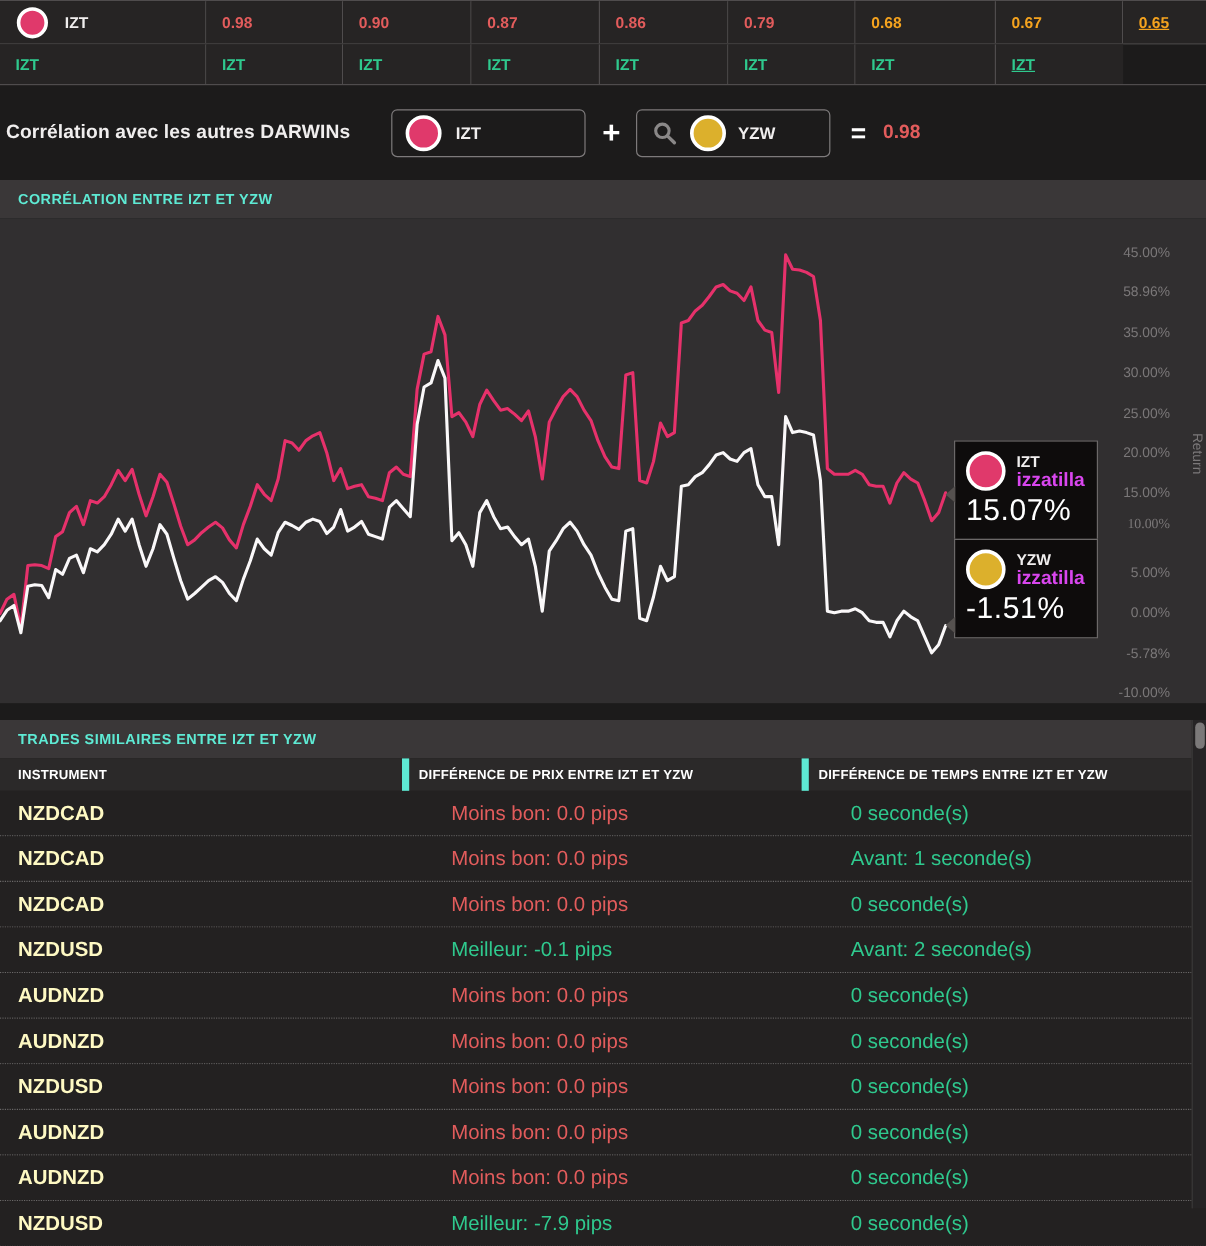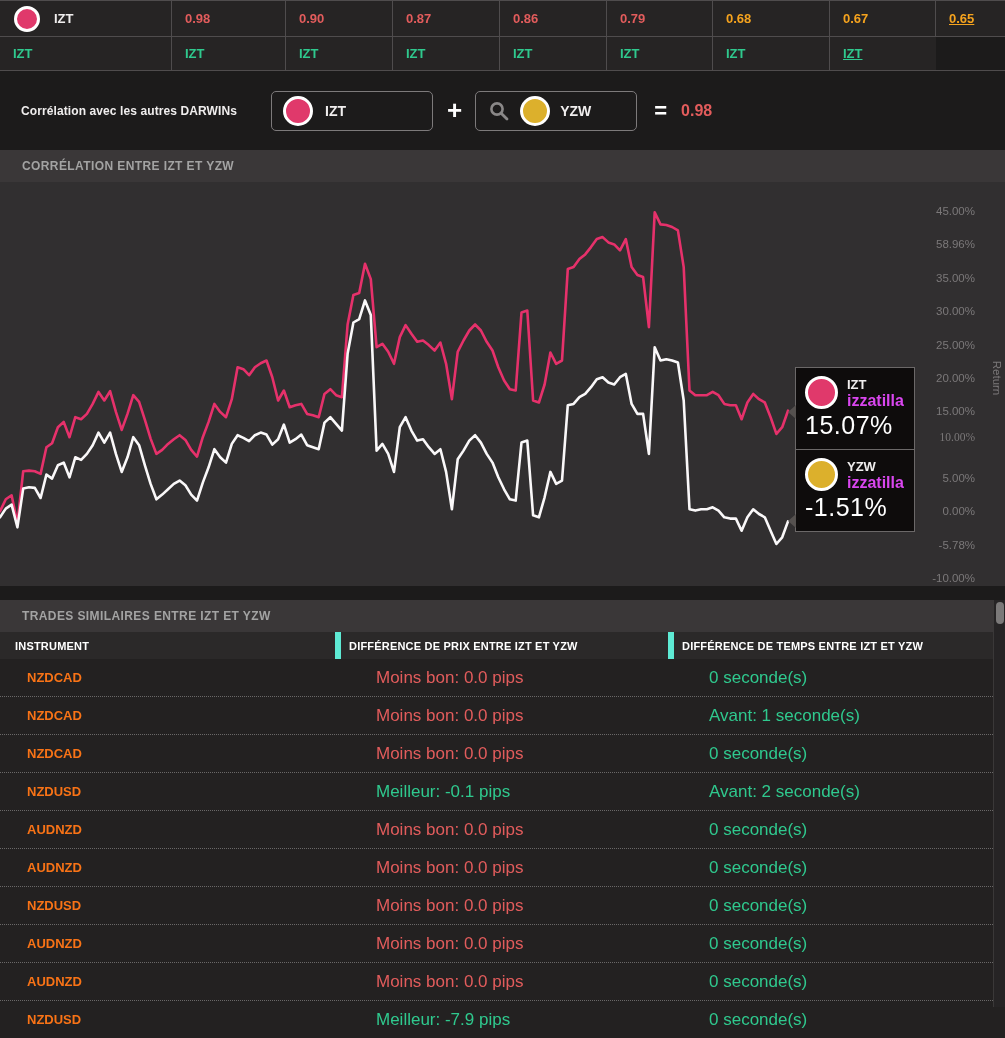--- a/index.html
+++ b/index.html
@@ -26,35 +26,35 @@
   .val-orange { color:#f5a31e; }
   .val-green { color:#2fc98e; }
   .circle { border-radius:50%; border:3px solid #ffffff; display:inline-block; flex:none; }
   .circle.pink { background:#e0396b; }
   .circle.yellow { background:#dcb02c; }
   .circle.sm { width:26px; height:26px; margin-right:14px; }
   .circle.md { width:30px; height:30px; }
   .circle.lg { width:33px; height:33px; }
   
   .selector { height:79px; display:flex; align-items:center; padding-left:5px; }
-  .selector .lbl { font-size:12px; font-weight:bold; letter-spacing:0.1px;margin-left:16px; }
+  .selector .lbl { font-size:16px; font-weight:bold; letter-spacing:0.1px; }
   .pick-box {
     width:162px; height:40px; border:1px solid #7d7a7b; border-radius:5px;
     display:flex; align-items:center; padding-left:11px; gap:12px; cursor:pointer;
     background:transparent;
   }
   .pick-box .code { font-size:14px; font-weight:bold; }
   .op { font-size:26px; font-weight:bold; color:#ffffff; }
   .result { font-size:16px; font-weight:bold; color:#e25c5c; }
   .search-glyph { flex:none; width:22px; height:22px; }
   
   .section-hdr {
-    height:32px; background:#3a3738; color:#a3a3a3;
+    height:32px; background:#3a3738; color:#5eead4;
     font-size:12px; font-weight:bold; letter-spacing:0.4px;
-    display:flex; align-items:center; padding-left:22px;
+    display:flex; align-items:center; padding-left:15px;
   }
   .gap14 { height:14px; }
   
   .chart { position:relative; height:404px; background:#312f30; overflow:hidden; }
   .chart svg { position:absolute; left:0; top:0; }
   .ytick {
     position:absolute; right:30px; width:70px; text-align:right;
     font-size:11.5px; color:#7b7879; transform:translateY(-50%);
   }
   .yaxis-title {
@@ -82,21 +82,21 @@
   .thead .th {
     background:#2b2929; color:#ffffff; font-size:11px; font-weight:bold;
     display:flex; align-items:center; padding-left:15px; letter-spacing:0.2px;
   }
   .thead .th + .th { border-left:6px solid #5eead4; padding-left:8px; }
   .trow {
     height:38px; display:grid; grid-template-columns:335px 333px 337px;
     background:#232121; border-bottom:1px dotted #6a6868;
     align-items:center;
   }
-  .trow .c1 { padding-left:27px; font-size:13px; font-weight:bold; color:#f97316; }
+  .trow .c1 { padding-left:15px; font-size:17px; font-weight:bold; color:#fef9c3; }
   .trow .c2, .trow .c3 { padding-left:8px; font-size:17px;margin-left:33px; }
   .trades-wrap { position:relative; }
   .vscroll {
     position:absolute; top:0; right:0; width:12px; height:407px;
     background:#262425; border-left:1px solid #3a3838;
   }
   .vscroll .thumb {
     position:absolute; top:2px; left:2px; width:8px; height:22px;
     background:#7b7979; border-radius:5px; cursor:pointer;
   }

